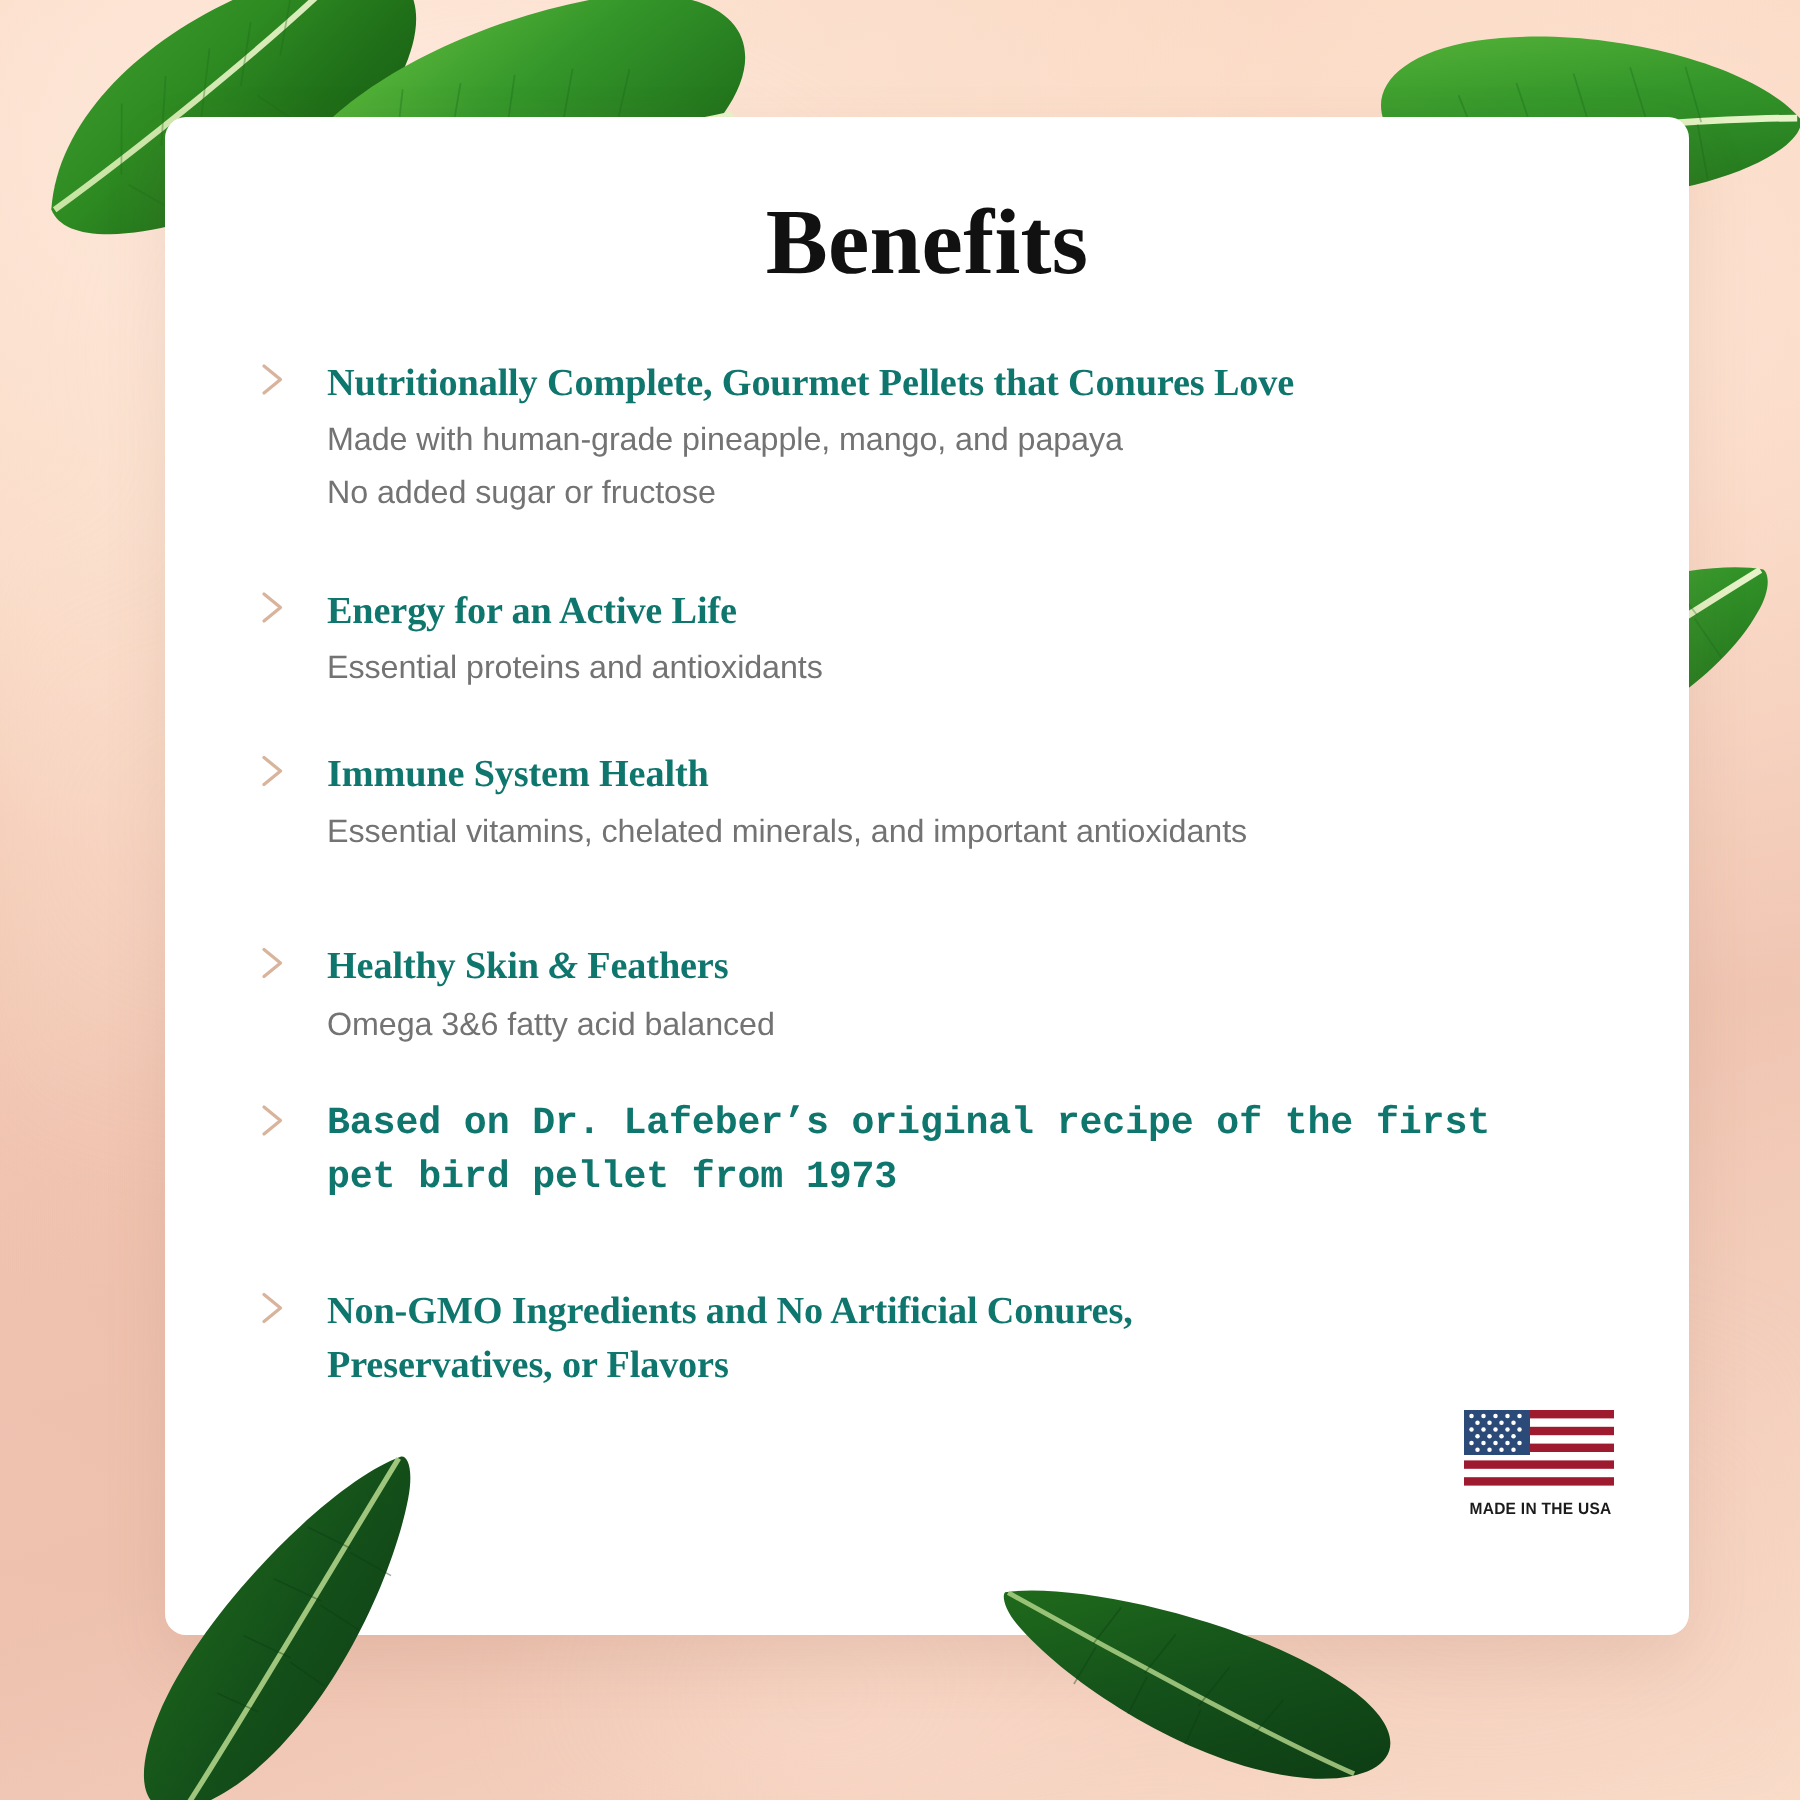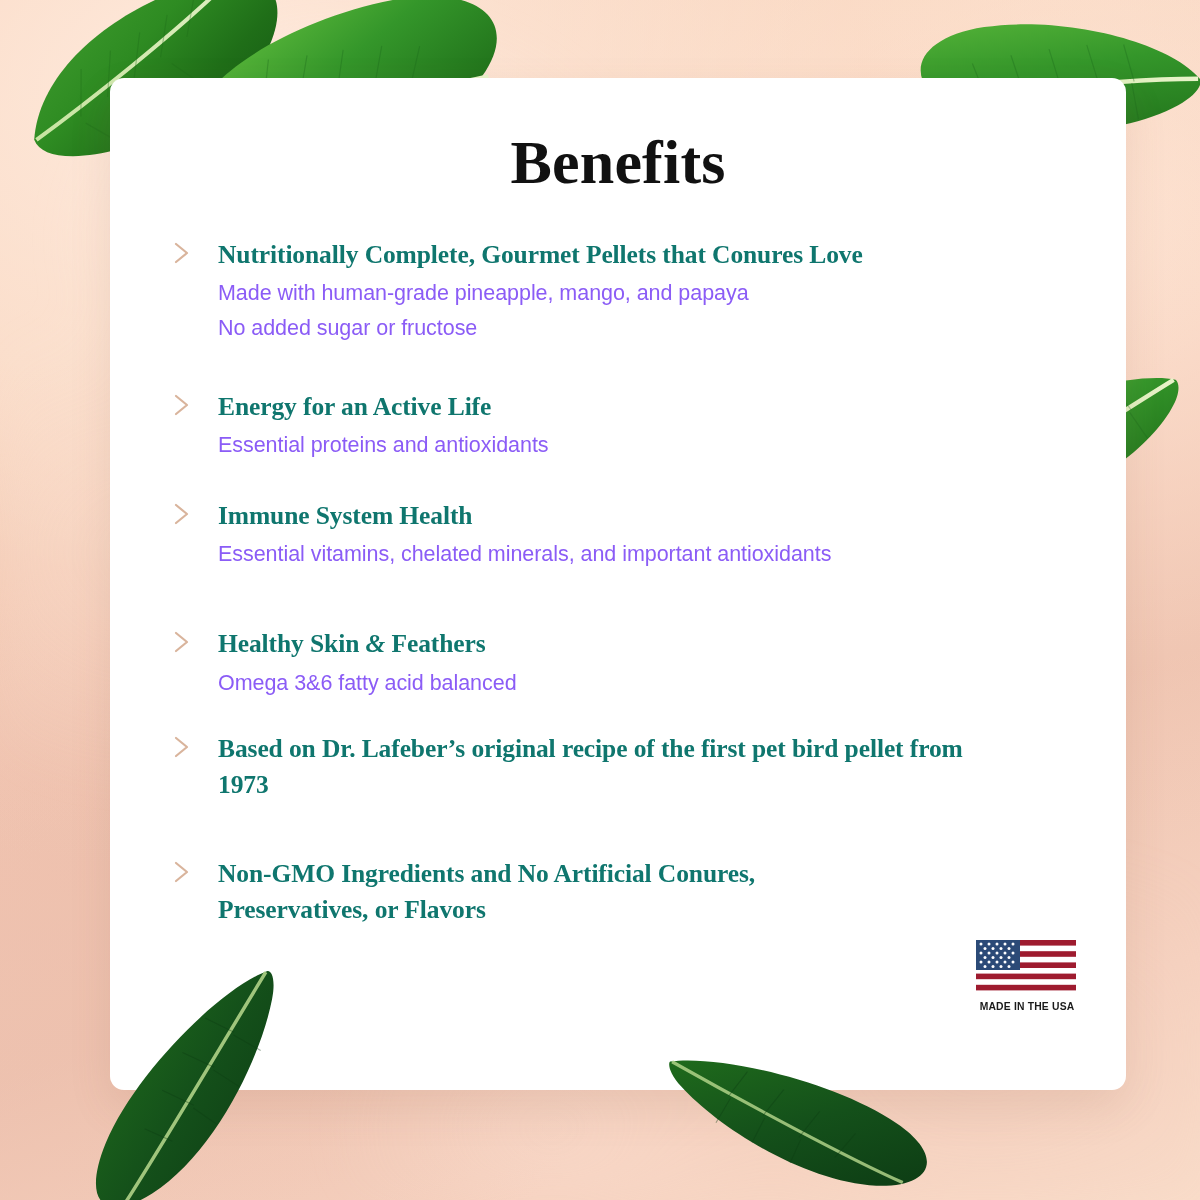--- a/index.html
+++ b/index.html
@@ -111,21 +111,21 @@
   .benefit-subs {
     margin: 4px 0 0 0;
     padding: 0;
     list-style: none;
   }
   .benefit-sub {
     font-family: "Liberation Sans", sans-serif;
     font-weight: 400;
     font-size: 21.5px;
     line-height: 1.52;
-    color: #8b5cf6;
+    color: #737373;
     letter-spacing: -0.05px;
     margin: 2px 0;
   }
 
   
   .benefit-item[data-idx="0"] { margin-bottom: 44px; }
   .benefit-item[data-idx="1"] { margin-bottom: 36px; margin-top: 16px; }
   .benefit-item[data-idx="2"] { margin-bottom: 56px; }
   .benefit-item[data-idx="3"] { margin-bottom: 32px; }
   .benefit-item[data-idx="4"] { margin-bottom: 52px; }
@@ -311,21 +311,21 @@
           <li class="benefit-sub">Omega 3&amp;6 fatty acid balanced</li>
         </ul>
       </li>
 
       <li class="benefit-item" data-idx="4">
         <span class="chevron-icon">
           <svg width="20" height="24" viewBox="0 0 20 24">
               <path d="M4 3 L 15 12 L 4 21" fill="none" stroke="#d9b49c" stroke-width="2.2" stroke-linecap="round" stroke-linejoin="round"></path>
             </svg>
         </span>
-        <p class="benefit-heading" style="max-width:790px;">Based on Dr. Lafeber’s original recipe of the first pet bird pellet from 1973</p>
+        <p class="benefit-heading" style="max-width:790px;font-family:Liberation Mono, monospace;">Based on Dr. Lafeber’s original recipe of the first pet bird pellet from 1973</p>
       </li>
 
       <li class="benefit-item" data-idx="5">
         <span class="chevron-icon">
           <svg width="20" height="24" viewBox="0 0 20 24">
               <path d="M4 3 L 15 12 L 4 21" fill="none" stroke="#d9b49c" stroke-width="2.2" stroke-linecap="round" stroke-linejoin="round"></path>
             </svg>
         </span>
         <p class="benefit-heading" style="max-width:680px;">Non-GMO Ingredients and No Artificial Conures, Preservatives, or Flavors</p>
       </li>

